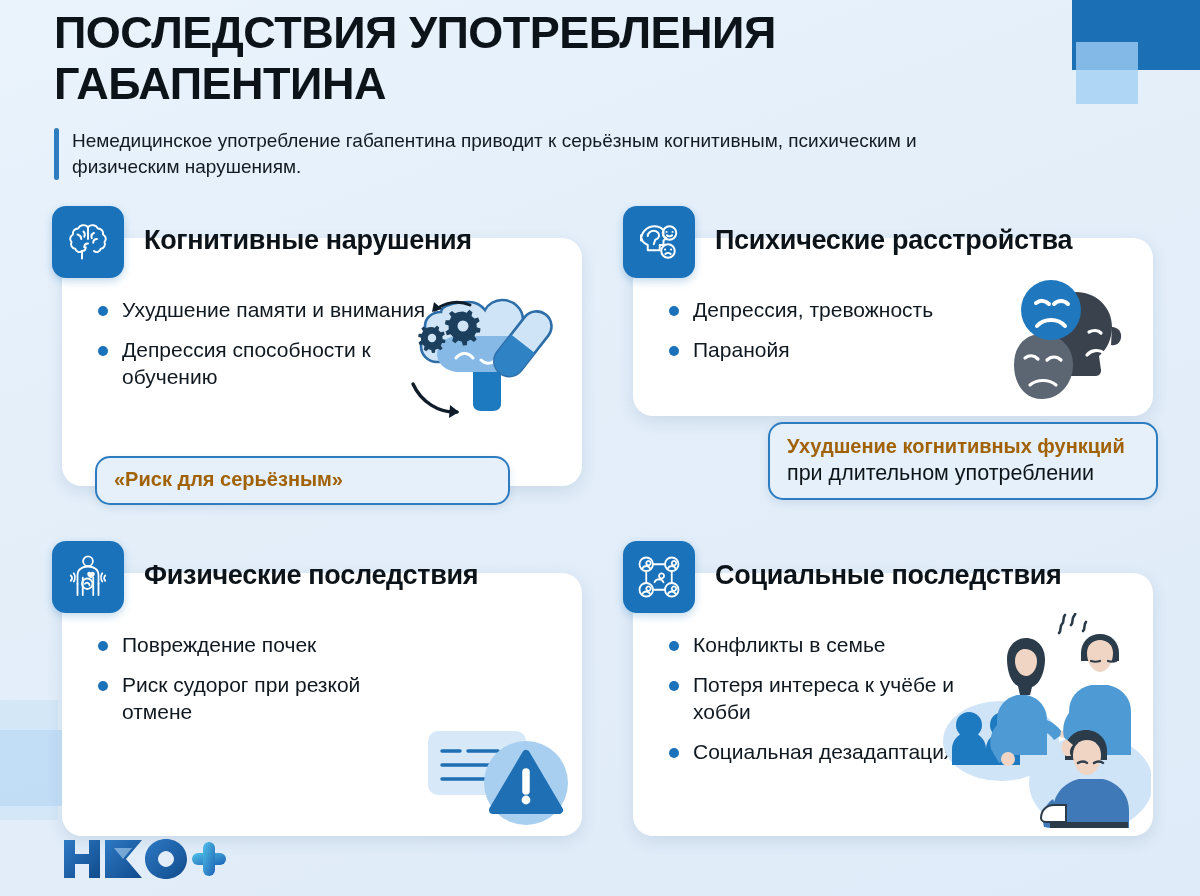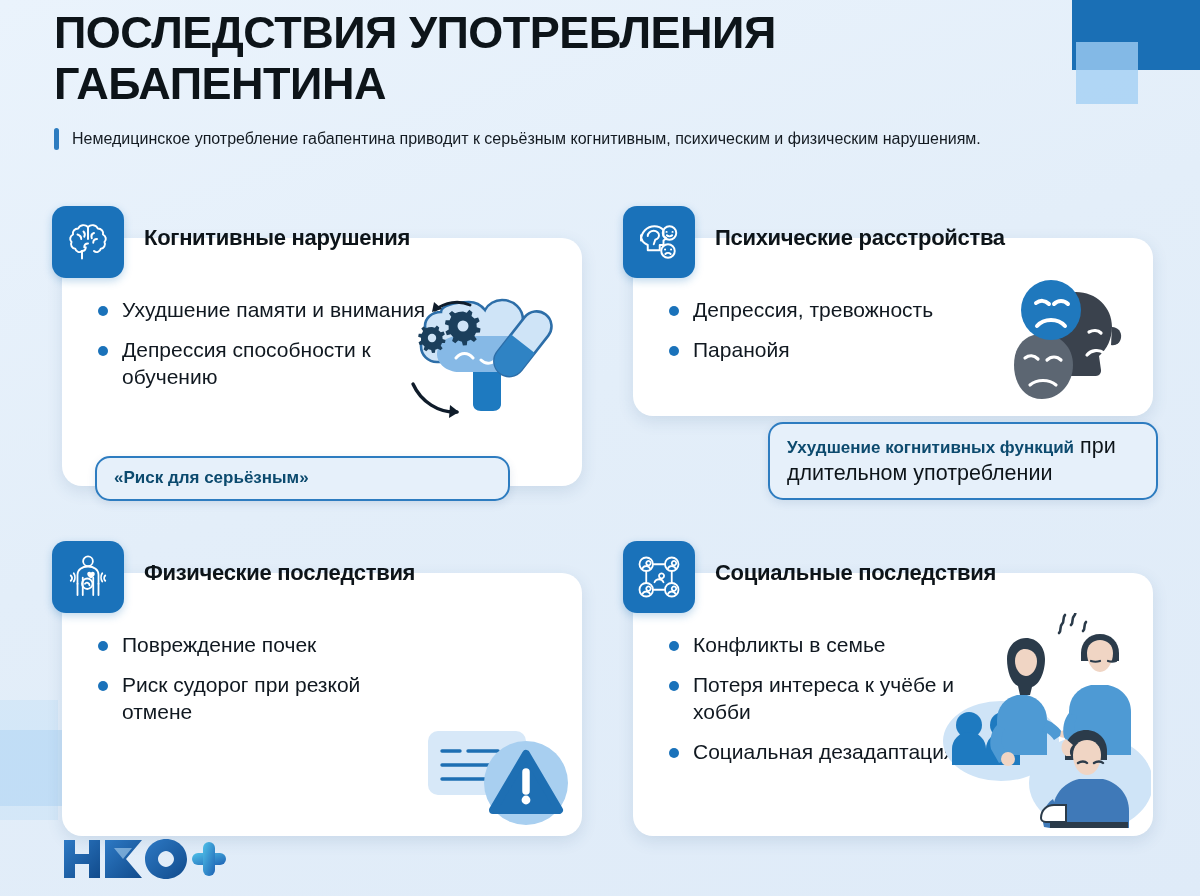--- a/index.html
+++ b/index.html
@@ -60,21 +60,21 @@
     gap: 13px;
     margin-top: 18px;
   }
   .subtitle-bar {
     width: 5px;
     background: #2d7cc0;
     border-radius: 3px;
     flex: 0 0 5px;
   }
   .subtitle-text {
-    font-size: 16px;
+    font-size: 19px;
     line-height: 1.38;
     color: #131a21;
     max-width: 935px;
   }
 
   
   .card {
     position: absolute;
     background: #ffffff;
     border-radius: 20px;
@@ -97,21 +97,21 @@
     align-items: center;
     justify-content: center;
     box-shadow: 0 3px 9px rgba(26,114,186,0.28);
   }
   .icon-tile svg { width: 48px; height: 48px; display: block; }
 
   .card-heading {
     position: absolute;
     left: 82px;
     top: -13px;
-    font-size: 22px;
+    font-size: 27px;
     font-weight: 700;
     color: #0d1419;
     white-space: nowrap;
     letter-spacing: -0.3px;
   }
 
   .bullets {
     position: absolute;
     left: 34px;
     top: 59px;
@@ -141,24 +141,24 @@
     background: #e6f0fa;
     border: 2px solid #2d7cc0;
     border-radius: 15px;
     padding: 9px 17px 11px 17px;
     box-shadow: 0 3px 9px rgba(40,84,130,0.12);
   }
   .callout-teen  { left: 95px;  top: 456px; width: 415px; }
   .callout-long  { left: 768px; top: 422px; width: 390px; }
 
   .callout-line1 {
-    font-size: 17px;
+    font-size: 20px;
     font-weight: 700;
     line-height: 1.25;
-    color: #0c4a6e;
+    color: #a16207;
   }
   .callout-line2 {
     font-size: 21.5px;
     line-height: 1.25;
     color: #0d1419;
   }
   .callout-long .callout-line1 { display: inline; font-weight: 700; }
   .callout-long .callout-line2 { display: inline; }
 
   

